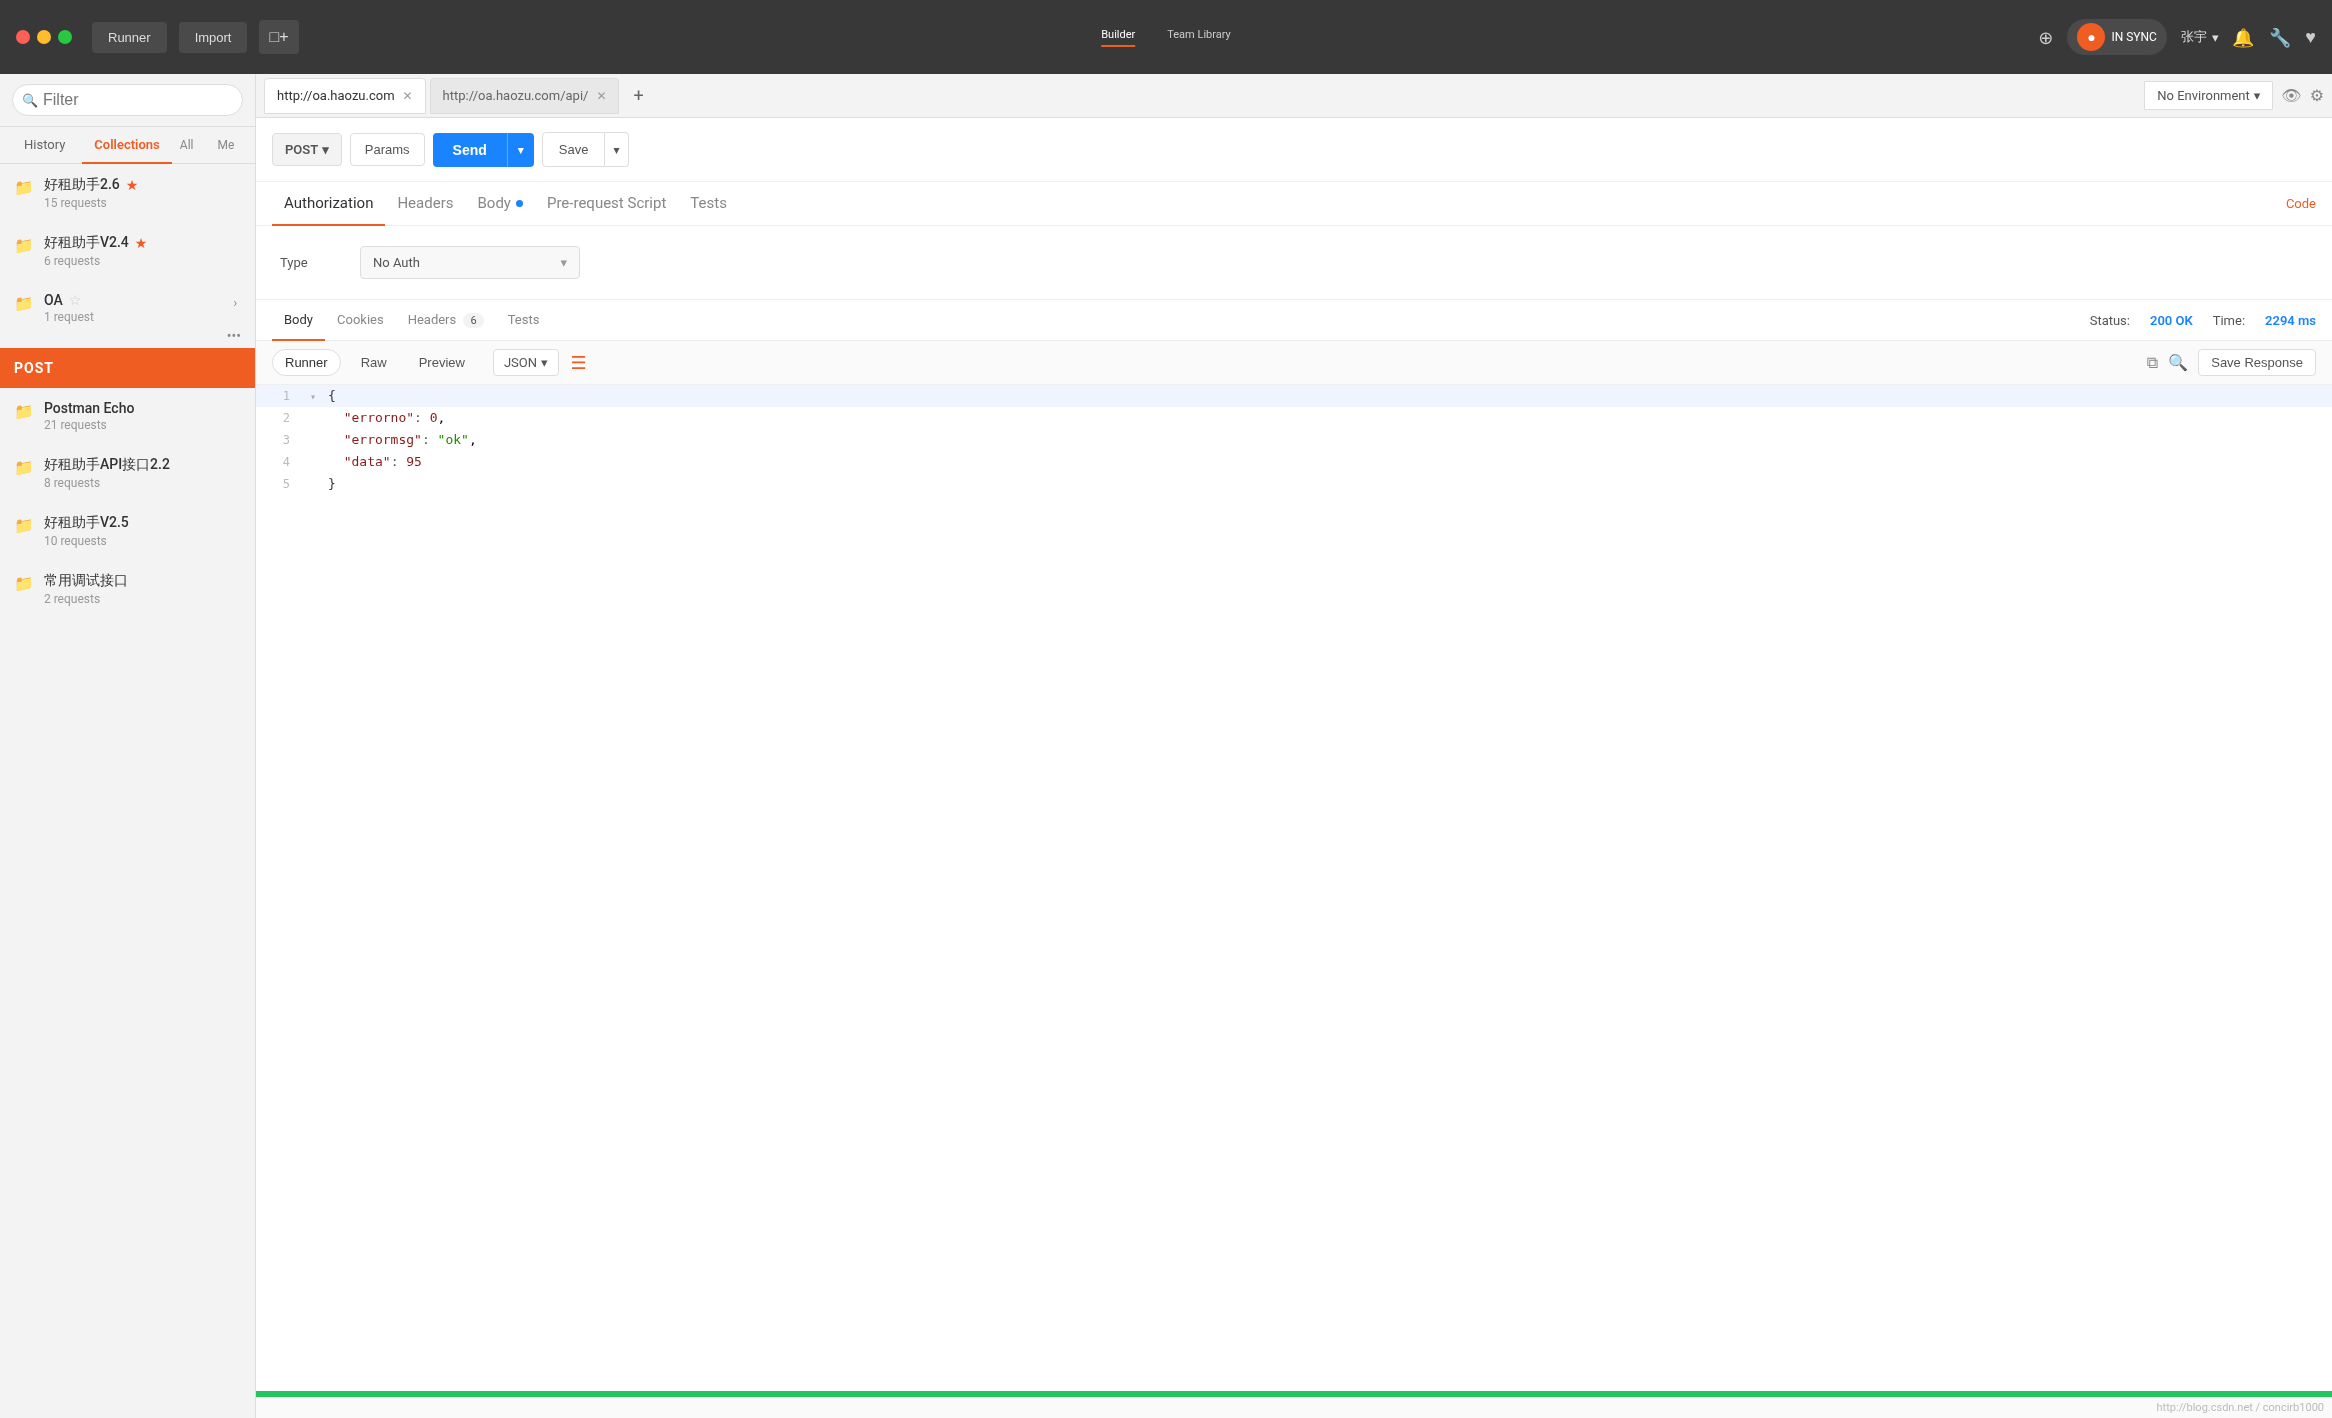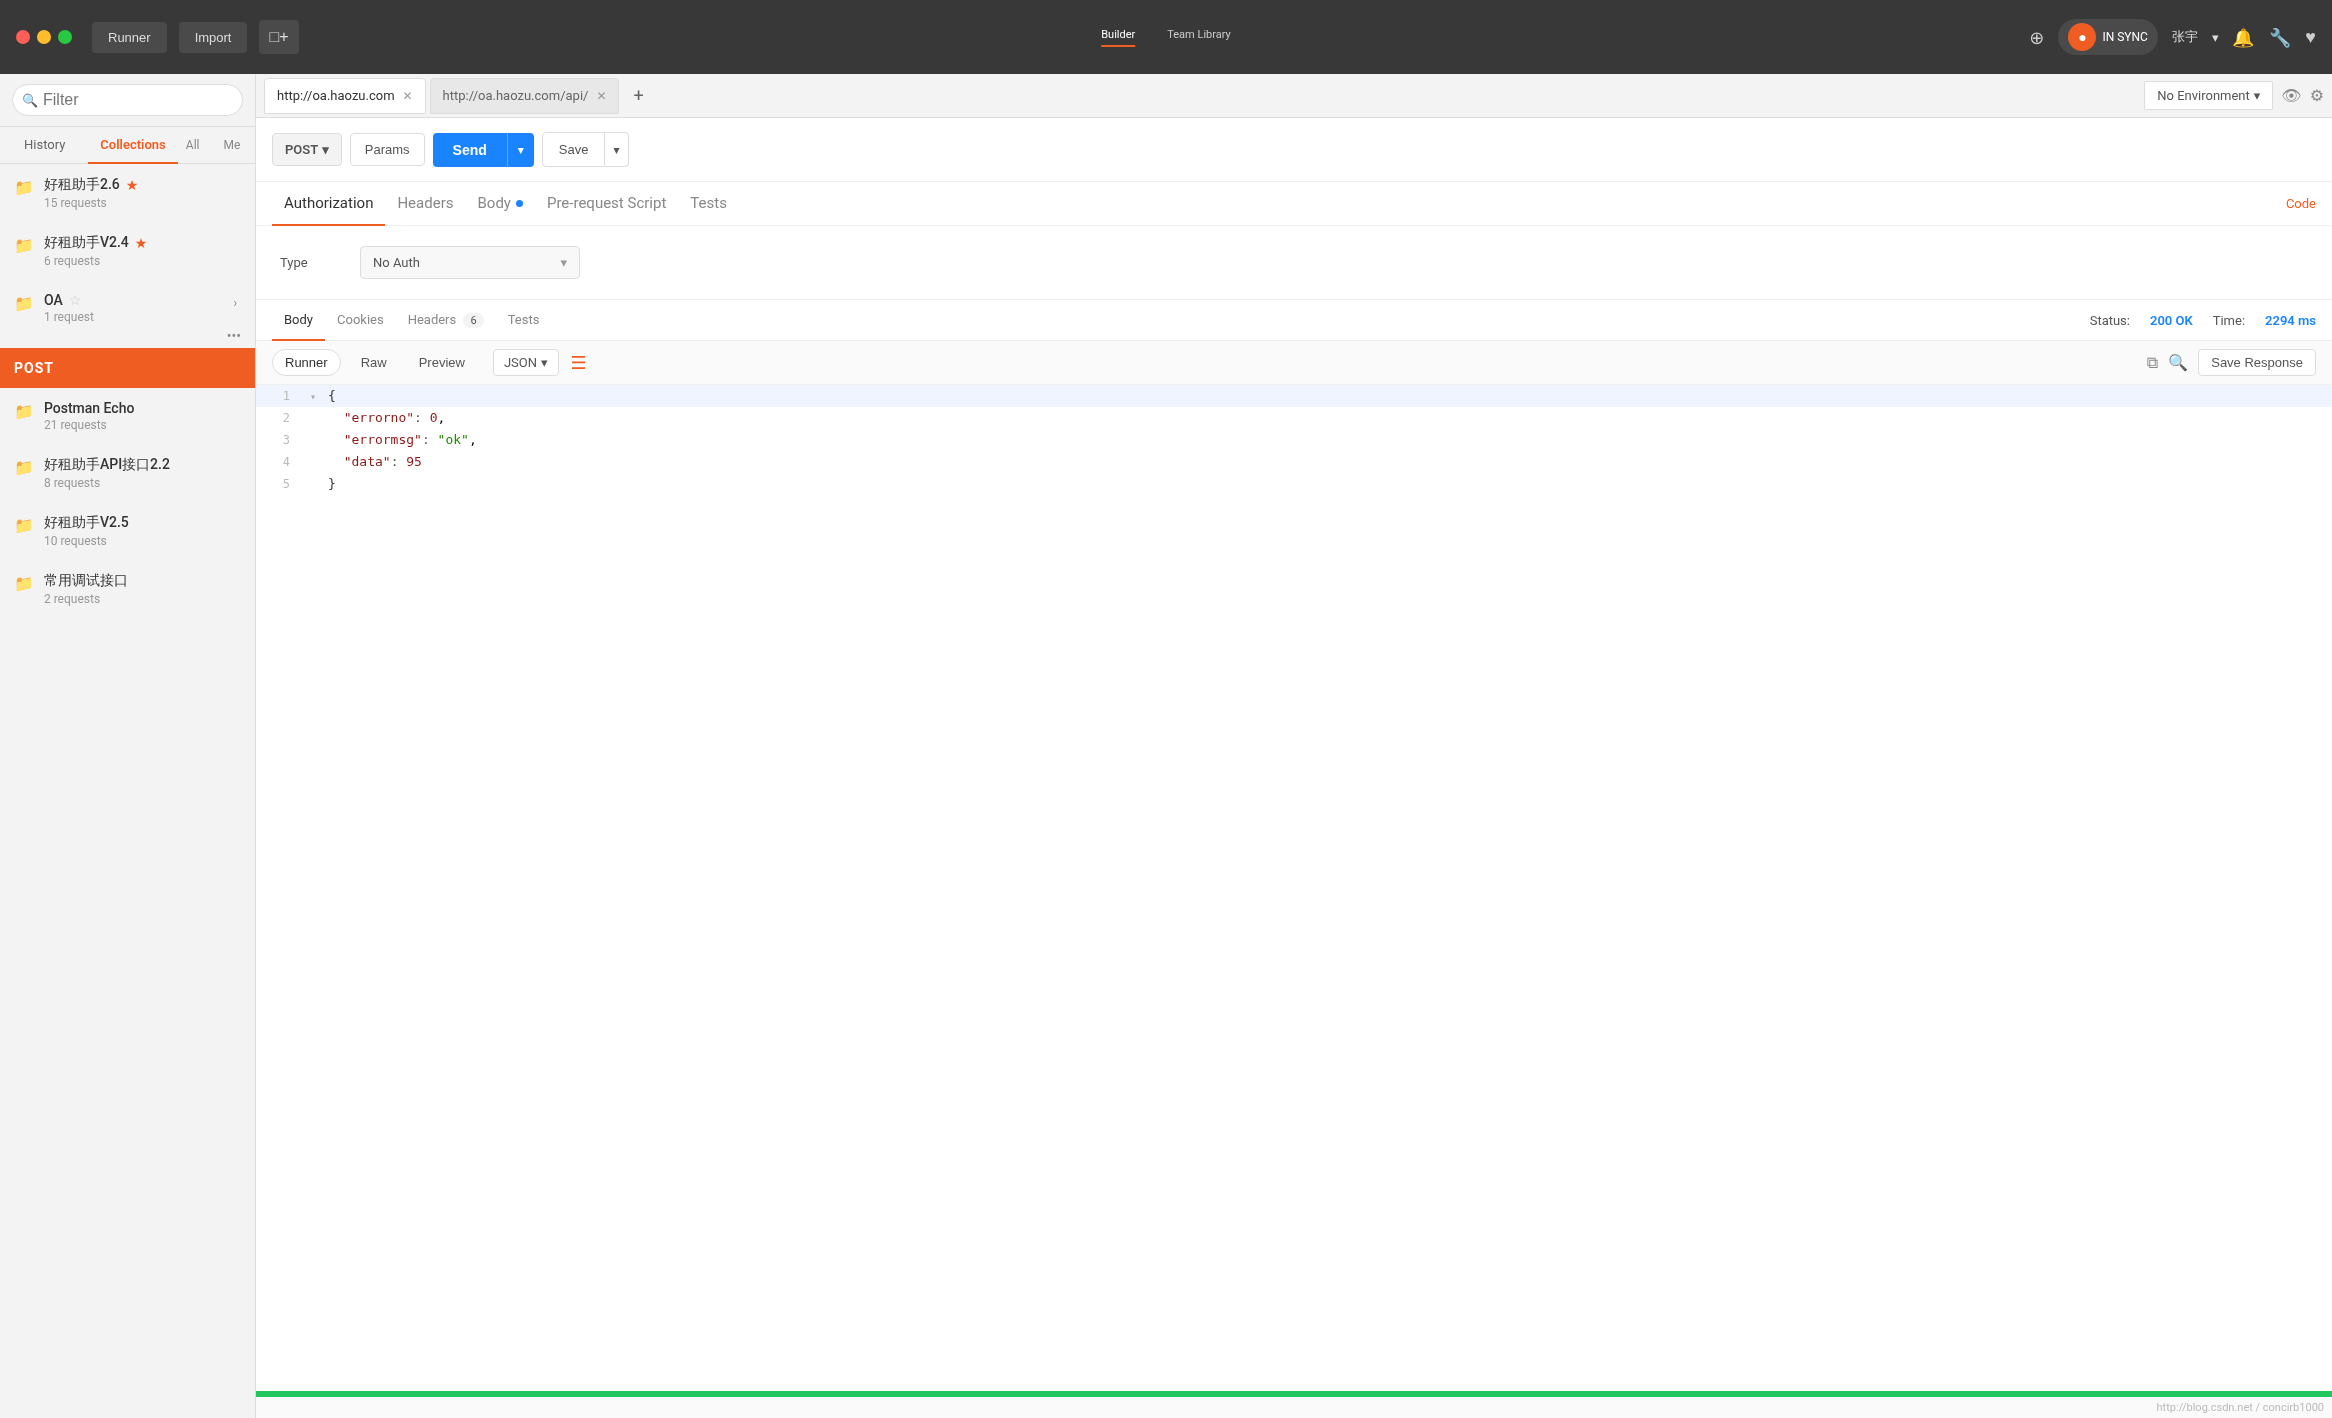--- a/index.html
+++ b/index.html
@@ -63,21 +63,21 @@
       background: #4a4a4a; border-radius: 20px; padding: 4px 10px;
     }
     .sync-circle {
       width: 28px; height: 28px; border-radius: 50%;
       background: #f05d22; display: flex; align-items: center; justify-content: center;
       color: white; font-size: 14px;
     }
     .sync-text { color: #fff; font-size: 12px; }
     .user-btn {
       color: #ddd; cursor: pointer; font-size: 13px;
-      display: flex; align-items: center; gap: 14px;
+      display: flex; align-items: center; gap: 5px;
     }
     .titlebar-icon {
       color: #ccc; font-size: 18px; cursor: pointer;
     }
 
     
     .main-layout {
       display: flex;
       height: calc(100vh - 74px);
     }
@@ -112,21 +112,21 @@
       color: #999; font-size: 13px;
     }
 
     .sidebar-tabs {
       display: flex;
       border-bottom: 1px solid #ddd;
       padding: 0 12px;
       align-items: center;
       justify-content: space-between;
     }
-    .sidebar-tabs-left { display: flex; gap: 11px; }
+    .sidebar-tabs-left { display: flex; gap: 5px; }
     .sidebar-tab-btn {
       padding: 10px 12px;
       cursor: pointer;
       color: #666;
       font-size: 13px;
       border-bottom: 2px solid transparent;
       margin-bottom: -1px;
     }
     .sidebar-tab-btn.active {
       color: #f05d22;

